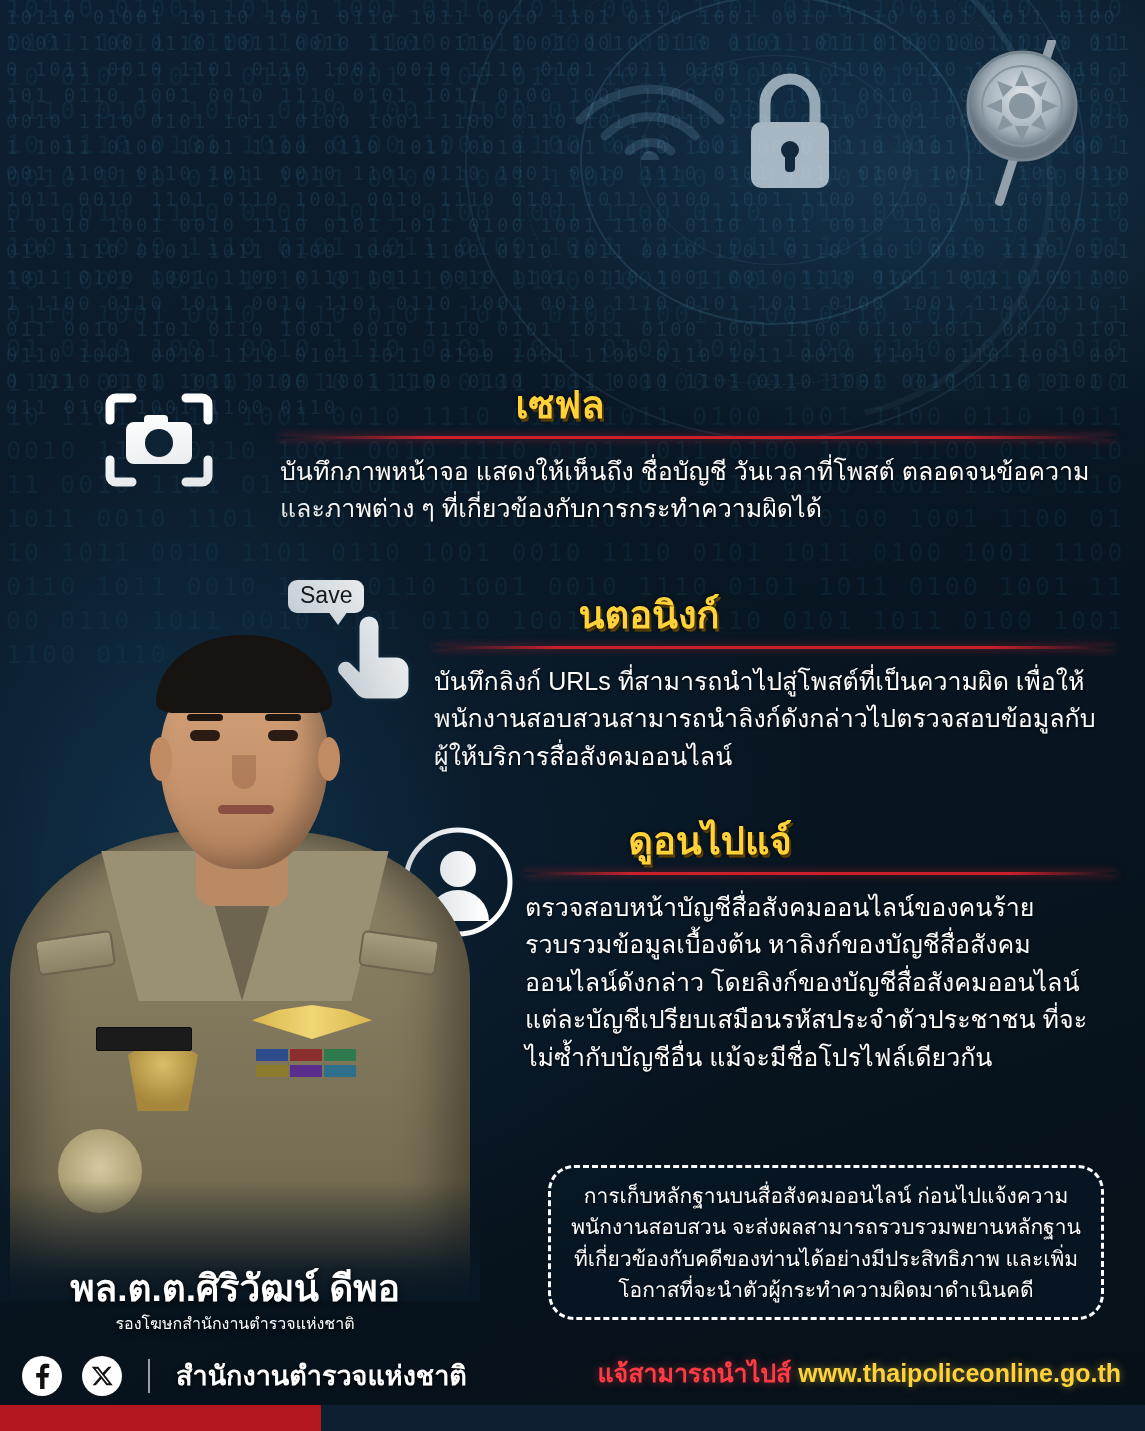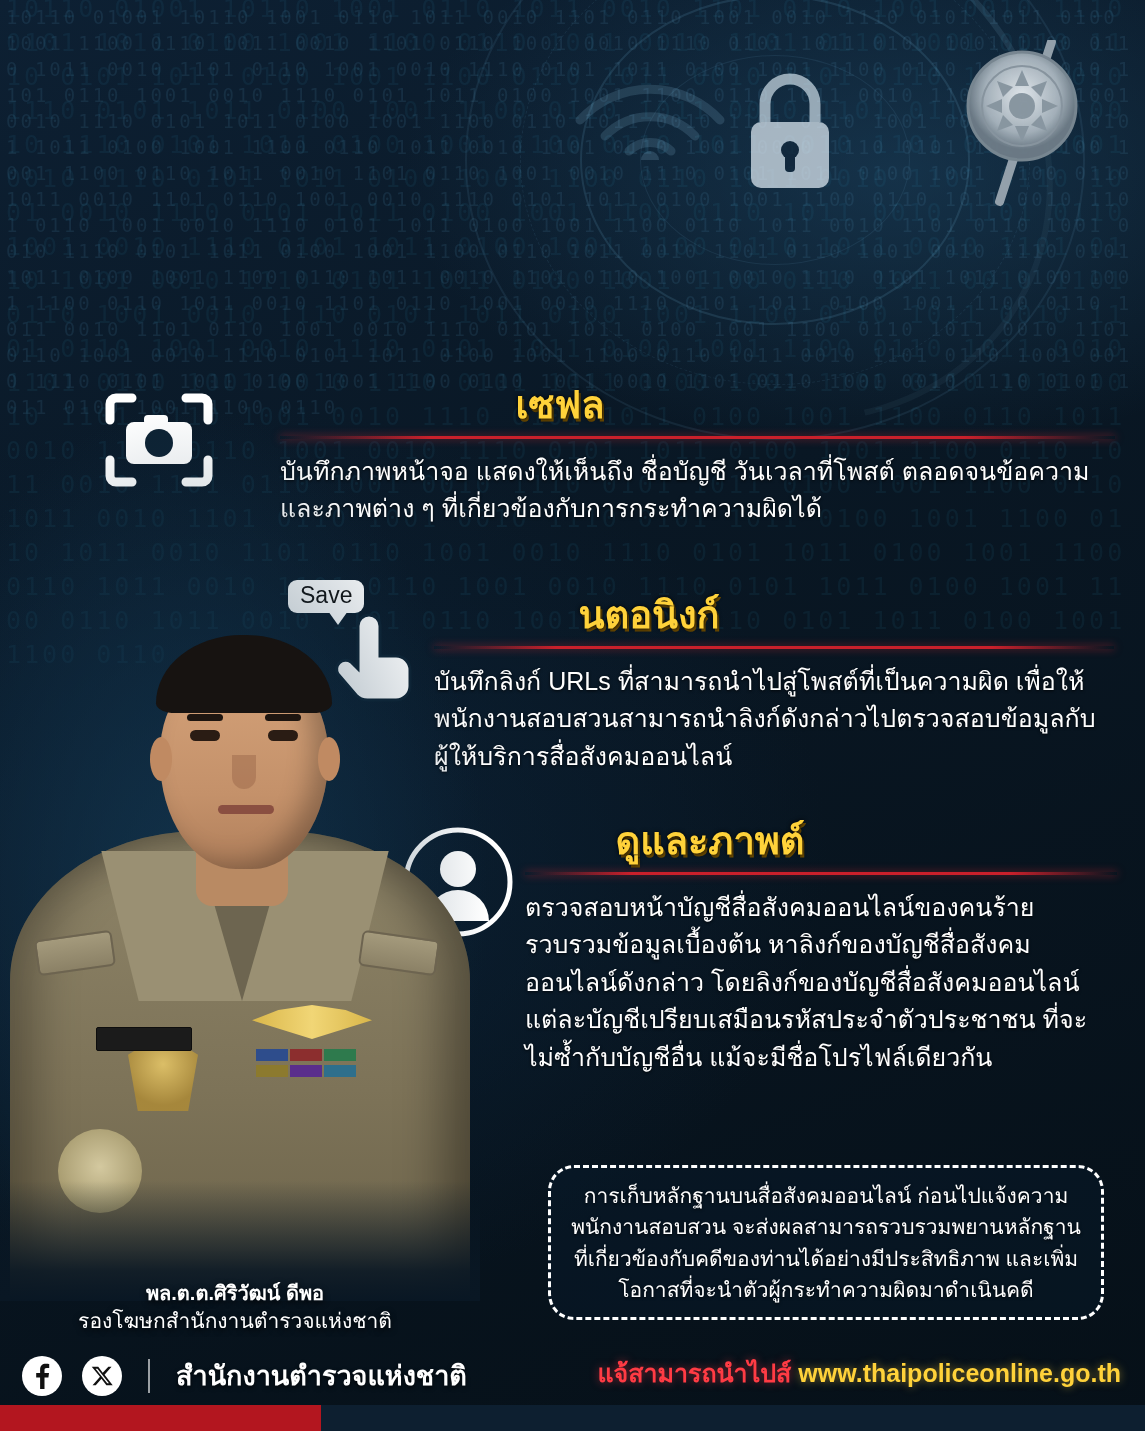--- a/index.html
+++ b/index.html
@@ -230,22 +230,22 @@
   }
   .photo-fade {
     position: absolute; left: 0; bottom: 0; width: 480px; height: 120px;
     background: linear-gradient(180deg, rgba(9,23,36,0) 0%, rgba(9,23,36,.9) 75%, #091724 100%);
   }
 
   .name-block {
     position: absolute; left: 0; bottom: 96px; width: 470px; text-align: center;
     color: #fff; text-shadow: 0 2px 6px rgba(0,0,0,.9);
   }
-  .name-block .nm { font-size: 20px; font-weight: 700; line-height: 1.3; }
-  .name-block .rl { font-size: 21px; line-height: 1.4; }
+  .name-block .nm { font-size: 37px; font-weight: 700; line-height: 1.3; }
+  .name-block .rl { font-size: 16px; line-height: 1.4; }
 
   
   .callout {
     position: absolute; left: 548px; top: 1165px; width: 556px; height: 155px;
     border: 3px dashed #ffffff; border-radius: 26px;
     display: flex; align-items: center; justify-content: center;
     background: rgba(10,30,48,.35);
   }
   .callout p {
     color: #fff; font-size: 21px; line-height: 1.48; text-align: center;
@@ -365,21 +365,21 @@
     <div class="sec-body">บันทึกภาพหน้าจอ แสดงให้เห็นถึง ชื่อบัญชี วันเวลาที่โพสต์ ตลอดจนข้อความ และภาพต่าง ๆ ที่เกี่ยวข้องกับการกระทำความผิดได้</div>
   </div>
 
   <div class="section" id="sec2">
     <div class="sec-title tt">นตอนิงก์</div>
     <div class="divider"></div>
     <div class="sec-body">บันทึกลิงก์ URLs ที่สามารถนำไปสู่โพสต์ที่เป็นความผิด เพื่อให้พนักงานสอบสวนสามารถนำลิงก์ดังกล่าวไปตรวจสอบข้อมูลกับผู้ให้บริการสื่อสังคมออนไลน์</div>
   </div>
 
   <div class="section" id="sec3">
-    <div class="sec-title tt">ดูและภาพต์</div>
+    <div class="sec-title tt">ดูอนไปแจ์</div>
     <div class="divider"></div>
     <div class="sec-body">ตรวจสอบหน้าบัญชีสื่อสังคมออนไลน์ของคนร้าย รวบรวมข้อมูลเบื้องต้น หาลิงก์ของบัญชีสื่อสังคมออนไลน์ดังกล่าว โดยลิงก์ของบัญชีสื่อสังคมออนไลน์แต่ละบัญชีเปรียบเสมือนรหัสประจำตัวประชาชน ที่จะไม่ซ้ำกับบัญชีอื่น แม้จะมีชื่อโปรไฟล์เดียวกัน</div>
   </div>
 
   <div class="officer">
     <div class="off-glow"></div>
     <div class="torso"></div>
     <div class="collar-l"></div>
     <div class="collar-r"></div>
     <div class="shirt-v"></div>

